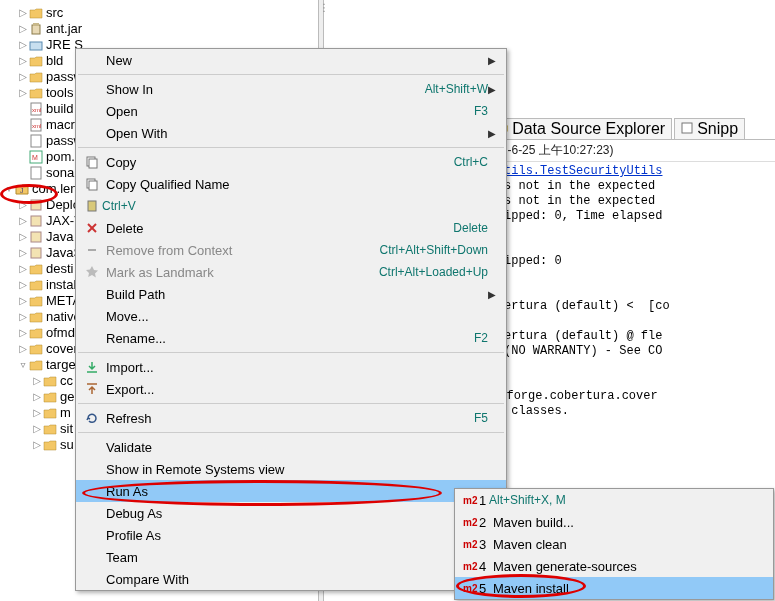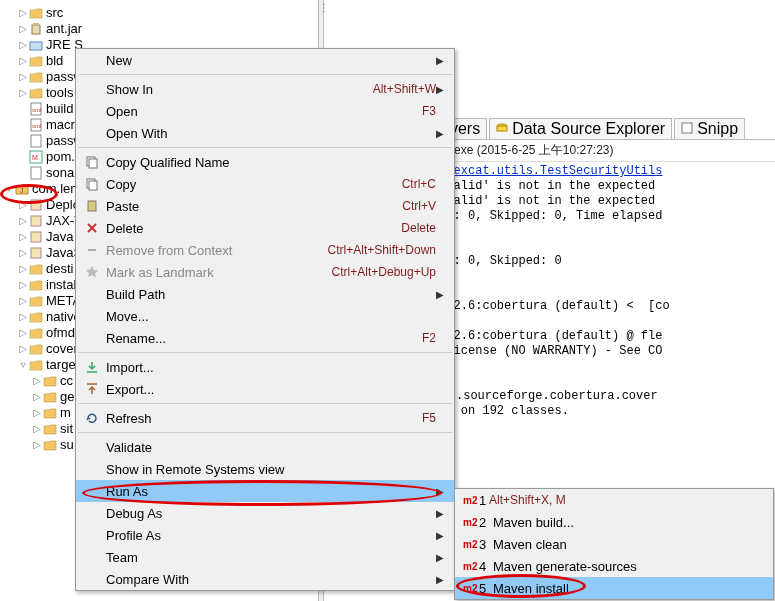--- a/index.html
+++ b/index.html
@@ -40,21 +40,21 @@
     width: 16px; height: 16px;
     display: inline-flex;
     align-items: center;
     justify-content: center;
     margin-right: 2px;
   }
   .context-menu {
     position: absolute;
     left: 75px;
     top: 48px;
-    width: 380px;
+    width: 432px;
     background: #f0f0f0;
     border: 1px solid #999;
     box-shadow: 2px 2px 4px rgba(0,0,0,0.3);
     z-index: 10;
   }
   .menu-item {
     display: flex;
     align-items: center;
     height: 22px;
     padding: 0 6px;
@@ -63,21 +63,21 @@
     background: #91c9f7;
   }
   .menu-item.disabled { color: #888; }
   .menu-icon {
     width: 20px;
     display: inline-flex;
     justify-content: center;
     align-items: center;
   }
   .menu-label { flex: 1; padding-left: 4px; }
-  .menu-accel { color: #7f1d1d; font-size: 12px; }
+  .menu-accel { color: #0f766e; font-size: 12px; }
   .menu-sep {
     height: 1px;
     background: #ccc;
     margin: 3px 2px;
   }
   .submenu-arrow { width: 12px; font-size: 10px; color: #333; }
   .submenu {
     position: absolute;
     left: 454px;
     top: 488px;
@@ -511,42 +511,41 @@
       <span class="submenu-arrow">▶</span>
     </div>
     <div class="menu-sep"></div>
     <div class="menu-item">
       <span class="menu-icon">
         <svg width="14" height="14">
           <rect x="2" y="2" width="8" height="9" fill="#fff" stroke="#777"></rect>
           <rect x="4" y="4" width="8" height="9" fill="#fff" stroke="#777"></rect>
         </svg>
       </span>
-      <span class="menu-label">Copy Qualified Name</span>
-      <span class="menu-accel"></span>
+      <span class="menu-label">Copy</span>
+      <span class="menu-accel">Ctrl+C</span>
       <span class="submenu-arrow"></span>
     </div>
     <div class="menu-item">
       <span class="menu-icon">
         <svg width="14" height="14">
           <rect x="2" y="2" width="8" height="9" fill="#fff" stroke="#777"></rect>
           <rect x="4" y="4" width="8" height="9" fill="#fff" stroke="#777"></rect>
         </svg>
       </span>
-      <span class="menu-label">Copy</span>
-      <span class="menu-accel">Ctrl+C</span>
+      <span class="menu-label">Copy Qualified Name</span>
+      <span class="menu-accel"></span>
       <span class="submenu-arrow"></span>
     </div>
     <div class="menu-item">
       <span class="menu-icon">
         <svg width="14" height="14">
           <rect x="3" y="2" width="8" height="10" fill="#d9c97a" stroke="#777"></rect>
         </svg>
       </span>
-      <span class="menu-label">Paste</span>
       <span class="menu-accel">Ctrl+V</span>
       <span class="submenu-arrow"></span>
     </div>
     <div class="menu-item">
       <span class="menu-icon">
         <svg width="14" height="14">
           <line x1="3" y1="3" x2="11" y2="11" stroke="#c33" stroke-width="2"></line>
           <line x1="11" y1="3" x2="3" y2="11" stroke="#c33" stroke-width="2"></line>
         </svg>
       </span>
@@ -564,21 +563,21 @@
       <span class="menu-accel">Ctrl+Alt+Shift+Down</span>
       <span class="submenu-arrow"></span>
     </div>
     <div class="menu-item disabled">
       <span class="menu-icon">
         <svg width="14" height="14">
           <path fill="#bbb" d="M7 1l2 4 4 .5-3 3 .8 4L7 10l-3.8 2 .8-4-3-3 4-.5z"></path>
         </svg>
       </span>
       <span class="menu-label">Mark as Landmark</span>
-      <span class="menu-accel">Ctrl+Alt+Debug+Up</span>
+      <span class="menu-accel">Ctrl+Alt+Loaded+Up</span>
       <span class="submenu-arrow"></span>
     </div>
     <div class="menu-item">
       <span class="menu-icon"></span>
       <span class="menu-label">Build Path</span>
       <span class="menu-accel"></span>
       <span class="submenu-arrow">▶</span>
     </div>
     <div class="menu-item">
       <span class="menu-icon"></span>

